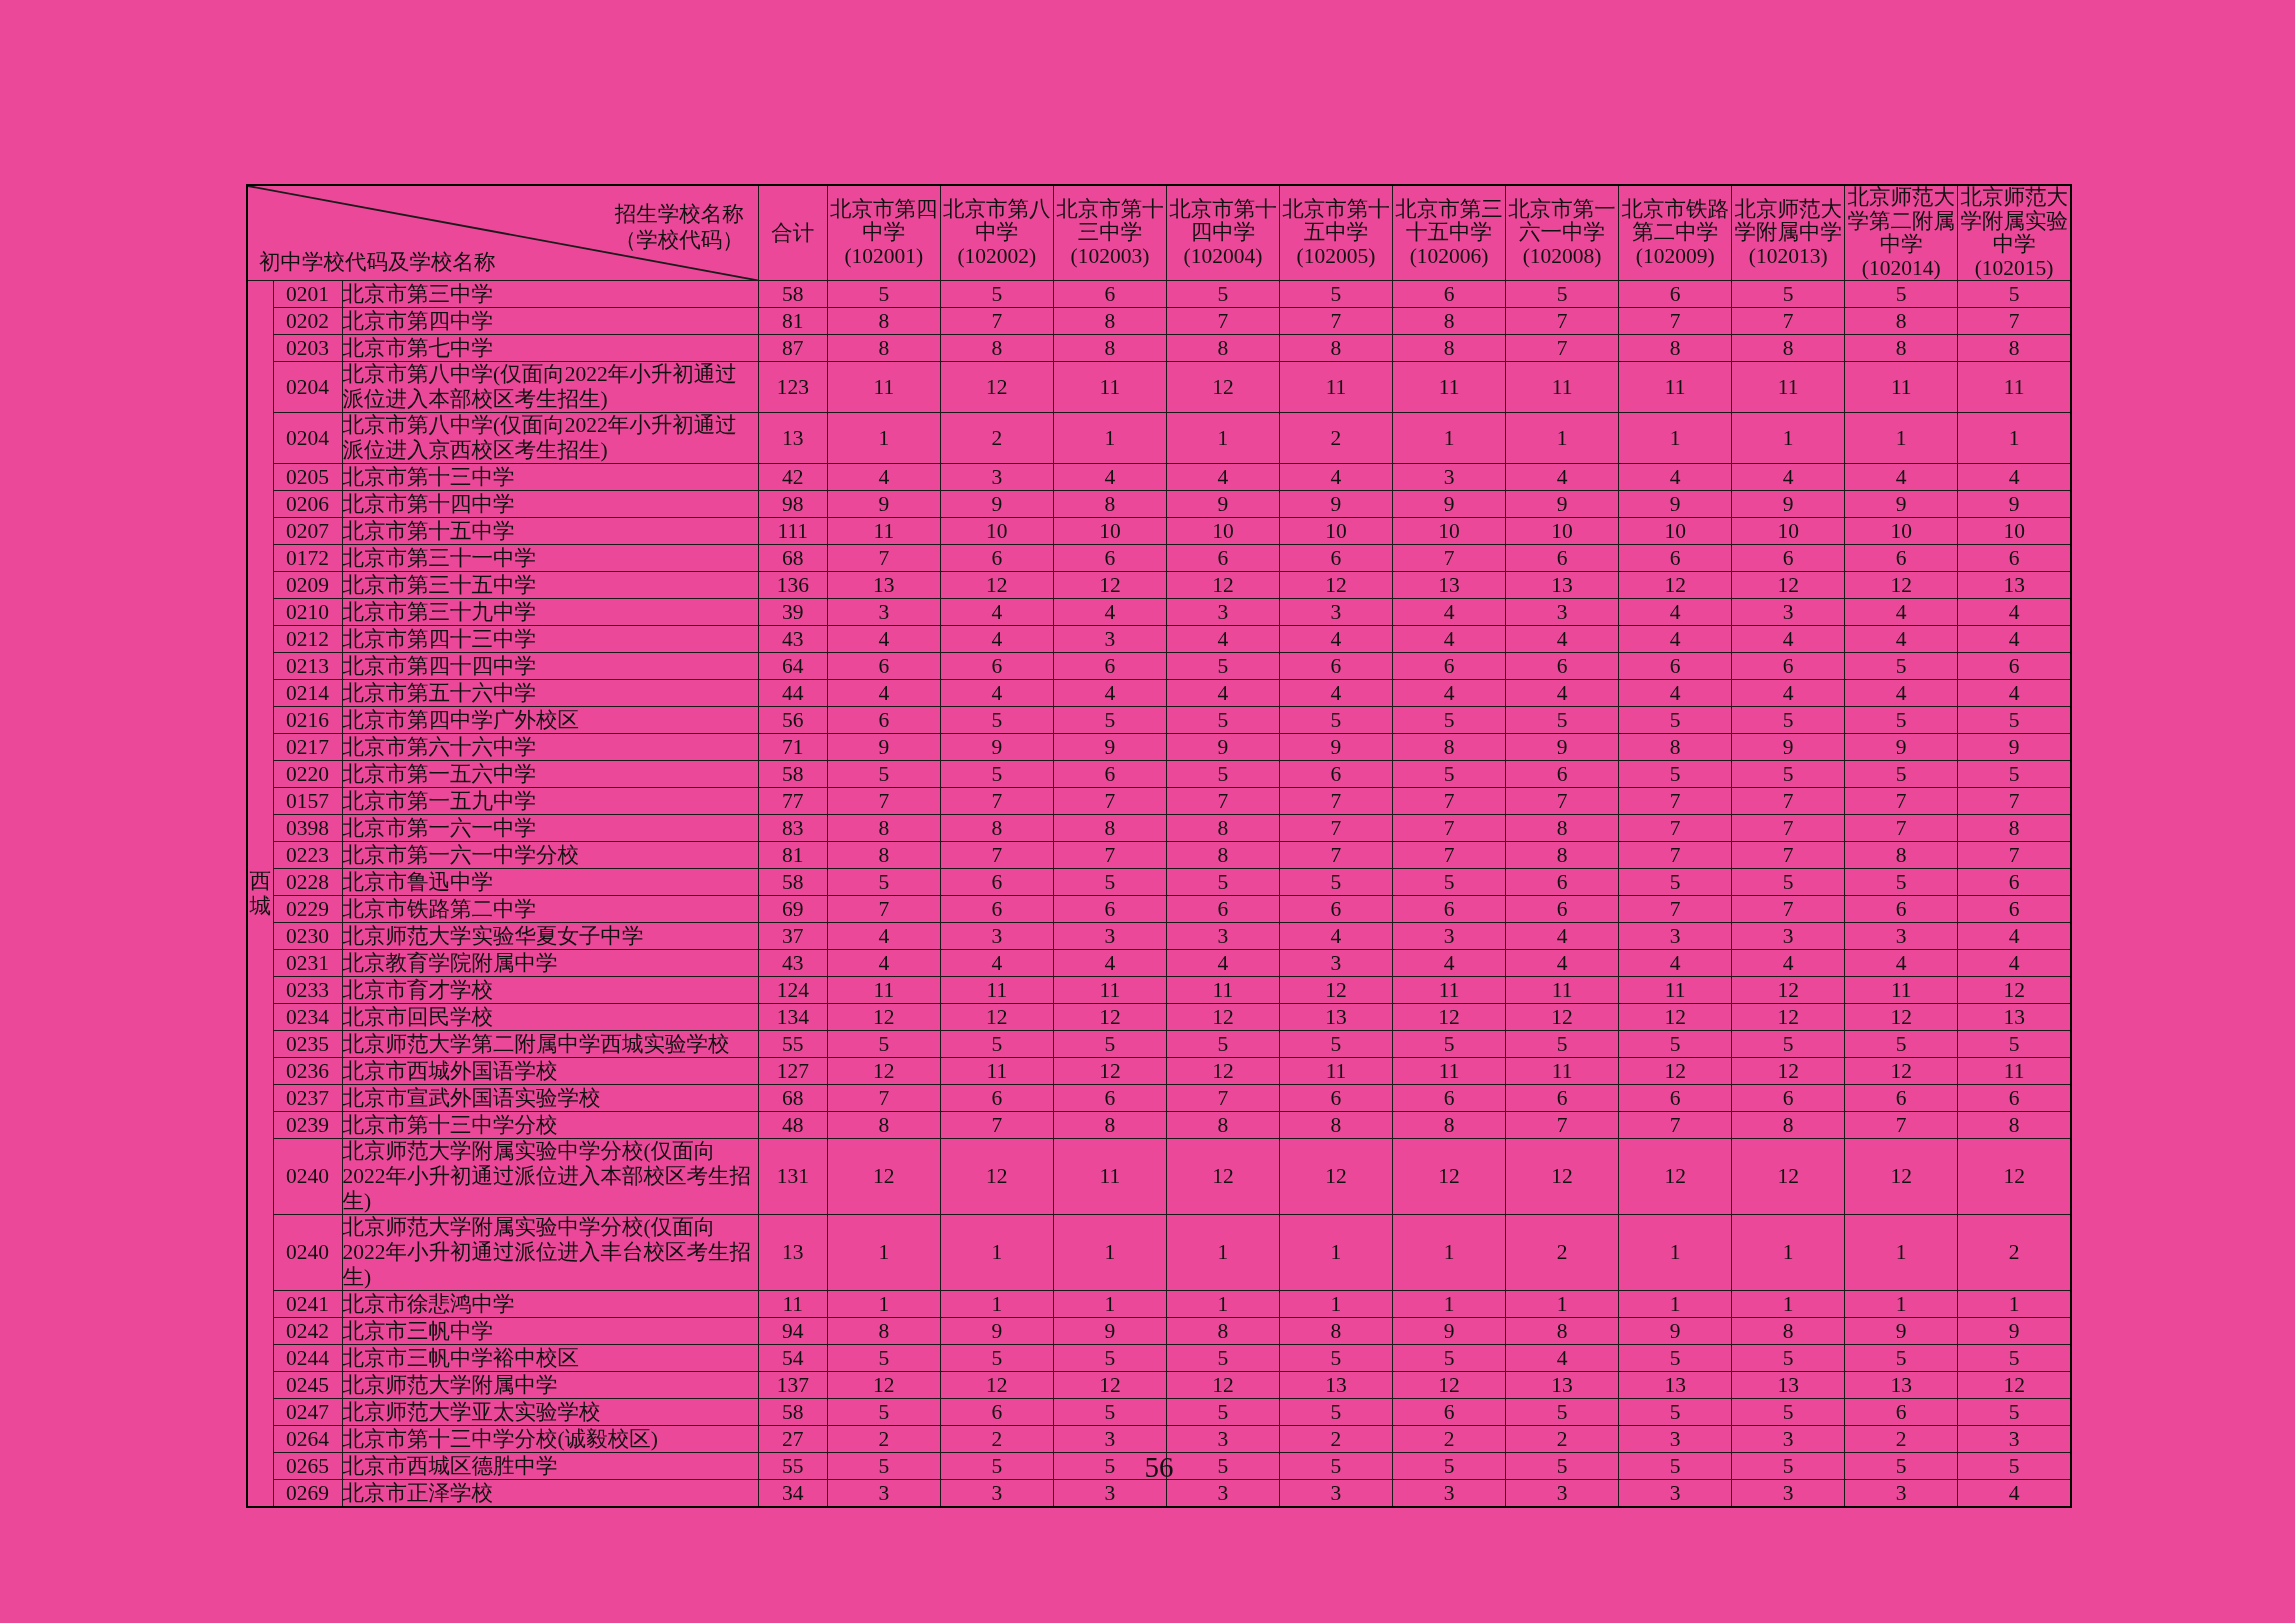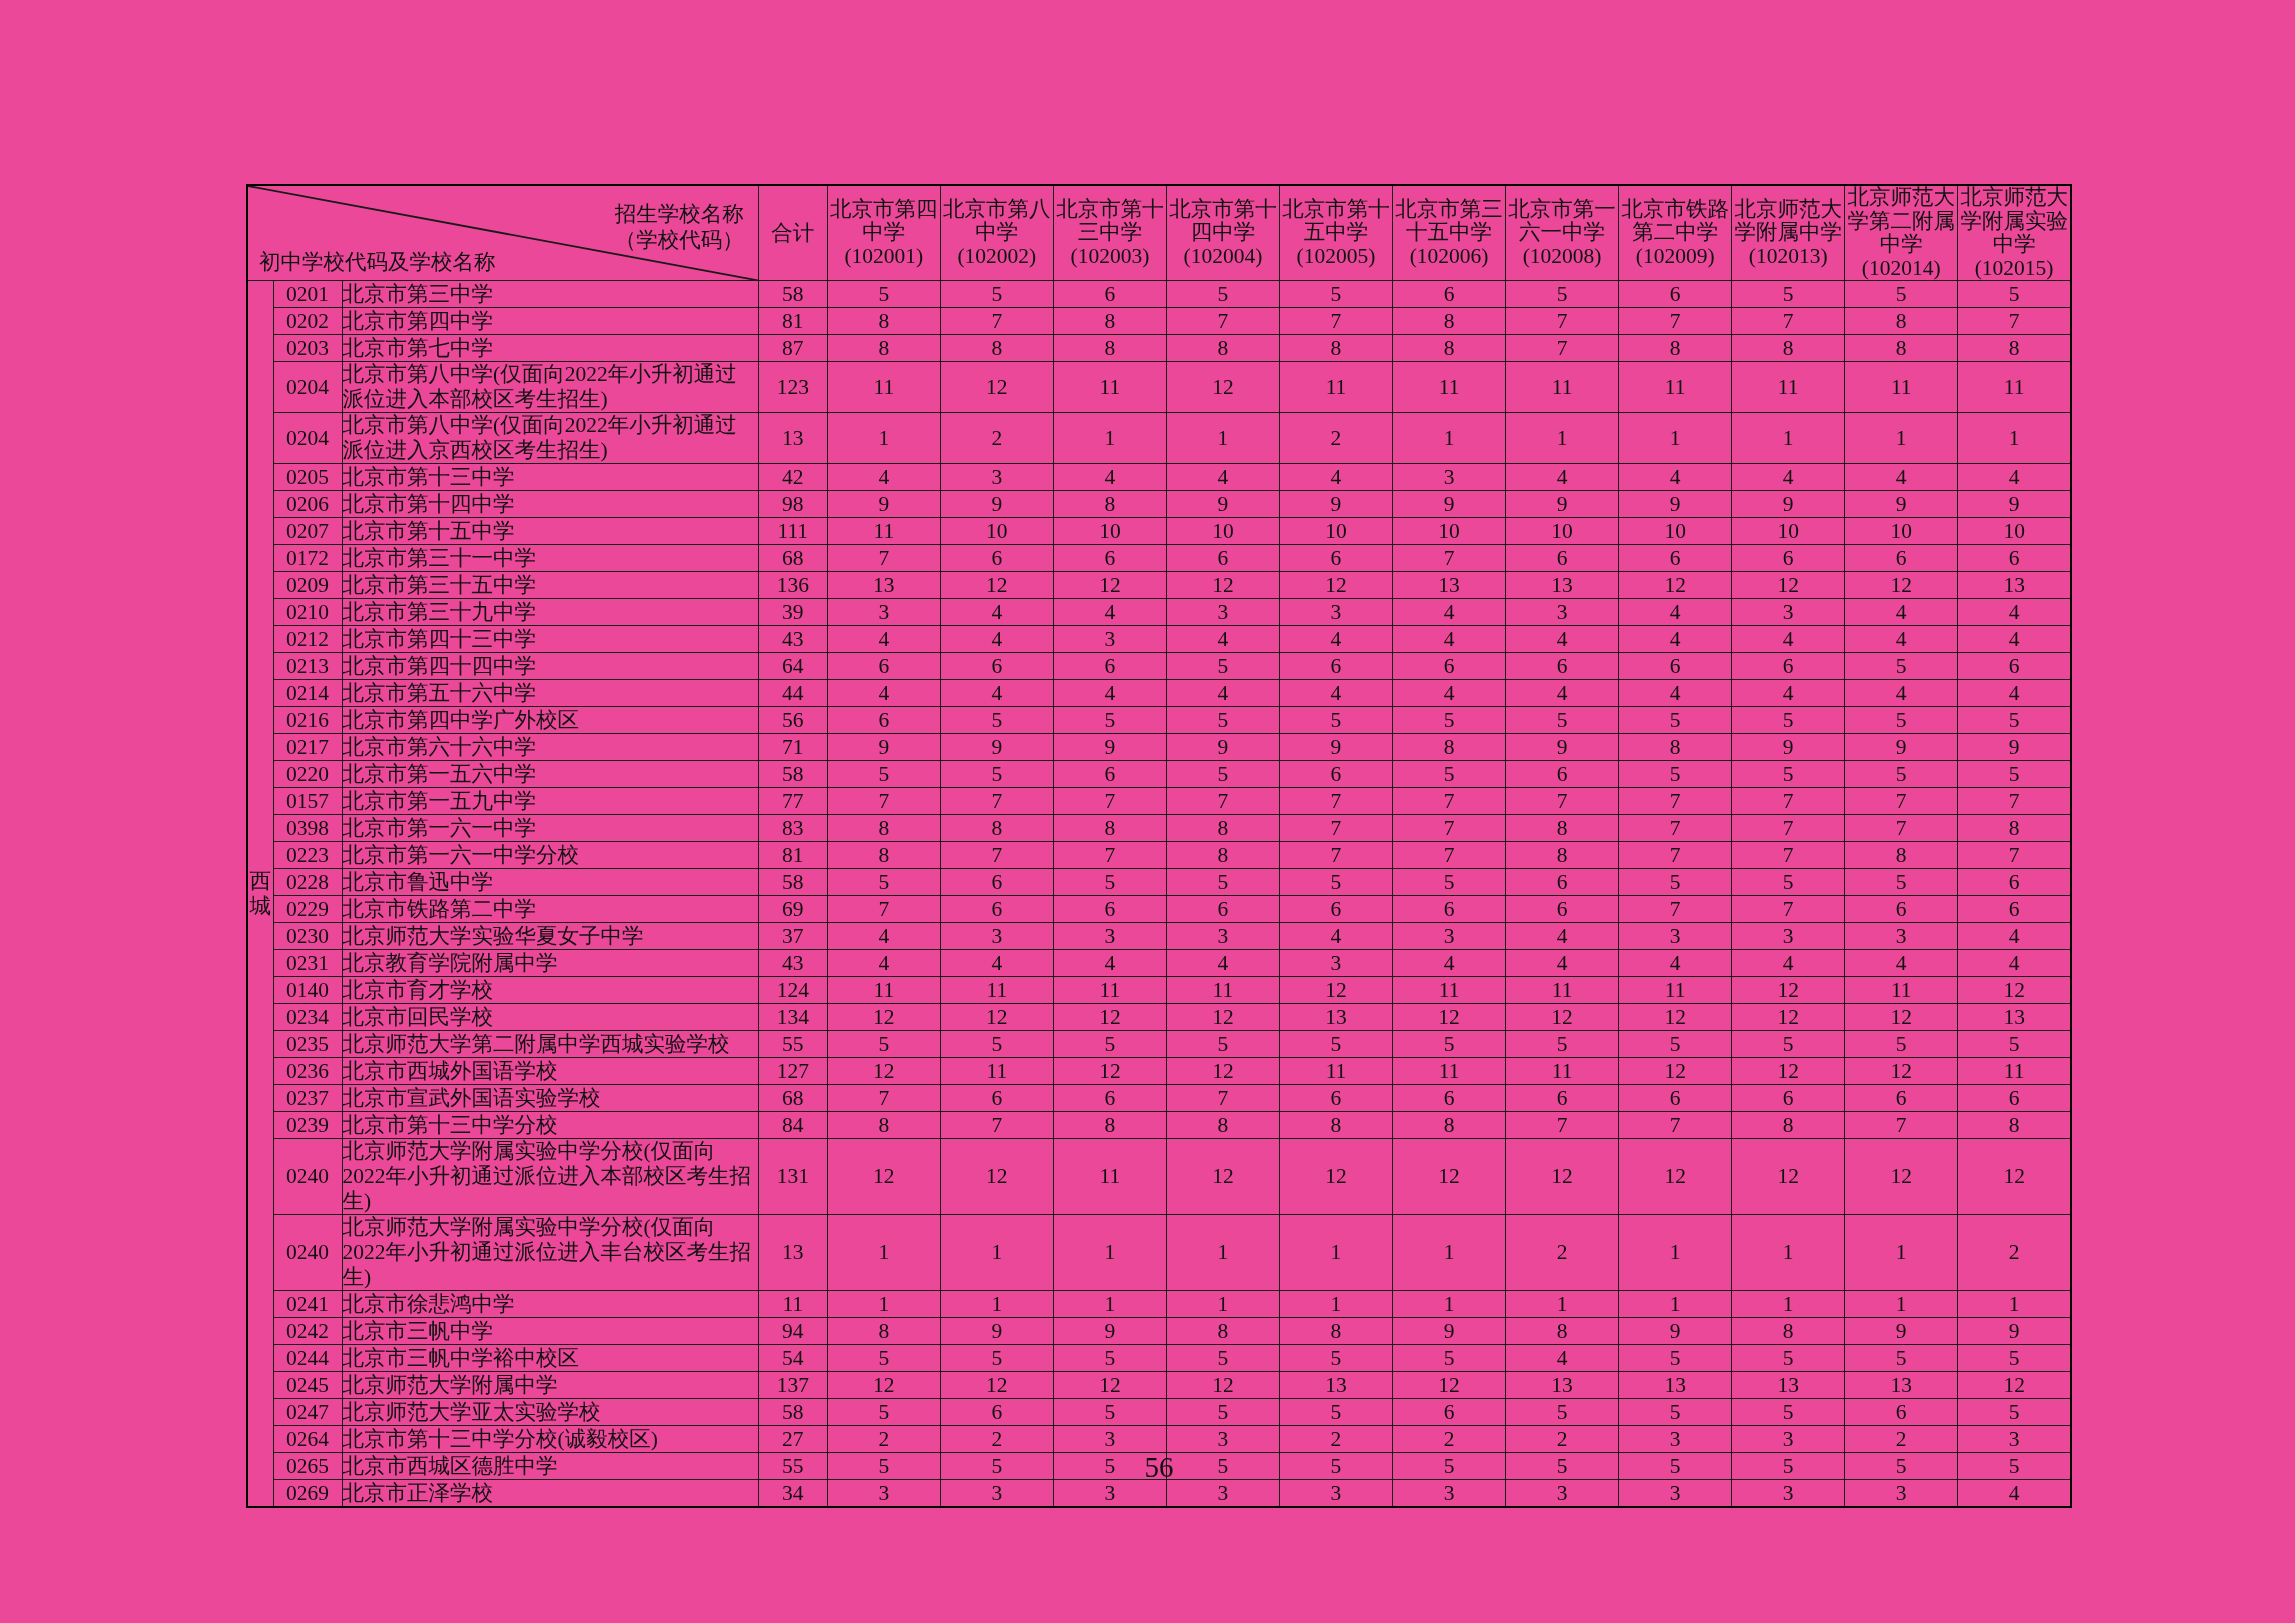--- a/index.html
+++ b/index.html
@@ -518,21 +518,21 @@
           <td class="num">4</td>
           <td class="num">3</td>
           <td class="num">4</td>
           <td class="num">4</td>
           <td class="num">4</td>
           <td class="num">4</td>
           <td class="num">4</td>
           <td class="num">4</td>
         </tr>
         <tr>
-          <td class="code">0140</td>
+          <td class="code">0233</td>
           <td class="name">北京市育才学校</td>
           <td class="total">124</td>
           <td class="num">11</td>
           <td class="num">11</td>
           <td class="num">11</td>
           <td class="num">11</td>
           <td class="num">12</td>
           <td class="num">11</td>
           <td class="num">11</td>
           <td class="num">11</td>
@@ -600,21 +600,21 @@
           <td class="num">6</td>
           <td class="num">6</td>
           <td class="num">6</td>
           <td class="num">6</td>
           <td class="num">6</td>
           <td class="num">6</td>
         </tr>
         <tr>
           <td class="code">0239</td>
           <td class="name">北京市第十三中学分校</td>
-          <td class="total">84</td>
+          <td class="total">48</td>
           <td class="num">8</td>
           <td class="num">7</td>
           <td class="num">8</td>
           <td class="num">8</td>
           <td class="num">8</td>
           <td class="num">8</td>
           <td class="num">7</td>
           <td class="num">7</td>
           <td class="num">8</td>
           <td class="num">7</td>

